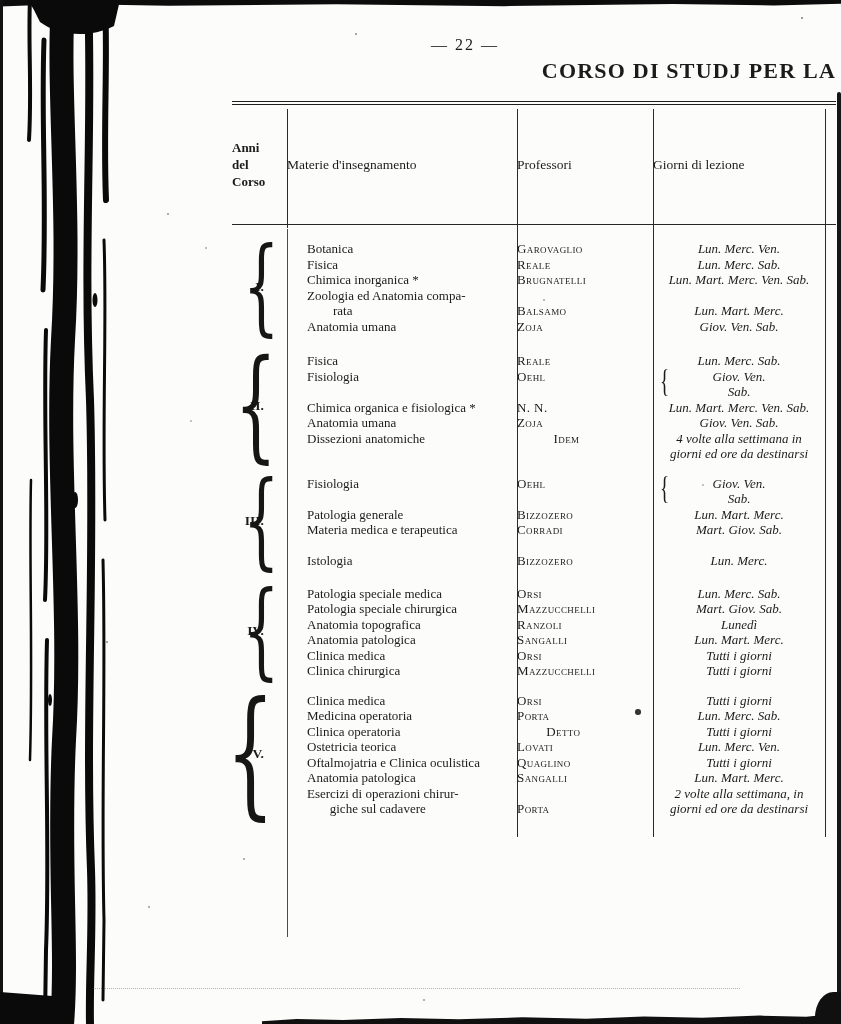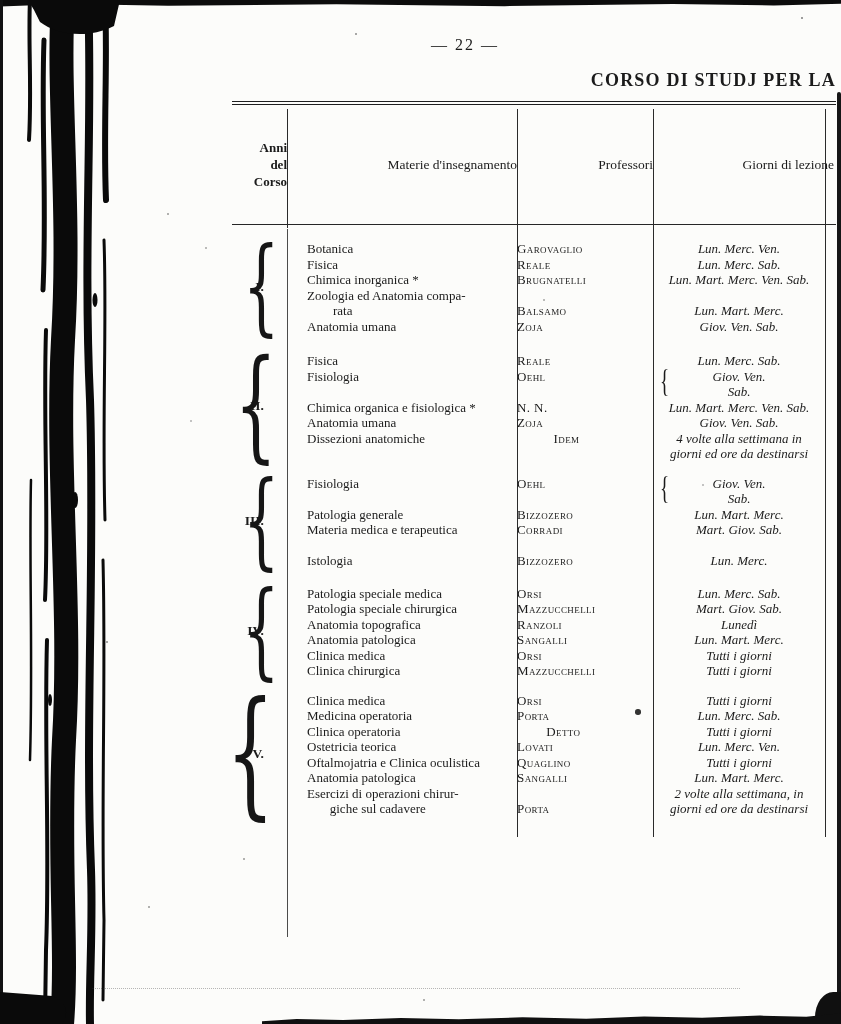--- a/index.html
+++ b/index.html
@@ -25,26 +25,26 @@
     box-shadow:355px 33px 0 0 rgba(0,0,0,.45), 801px 17px 0 0 rgba(0,0,0,.5),
       167px 213px 0 0 rgba(0,0,0,.4), 543px 299px 0 0 rgba(0,0,0,.35),
       637px 711px 0 2px rgba(0,0,0,.8), 243px 858px 0 0 rgba(0,0,0,.4),
       423px 999px 0 0 rgba(0,0,0,.4), 702px 484px 0 0 rgba(0,0,0,.3),
       106px 641px 0 0 rgba(0,0,0,.45), 148px 906px 0 0 rgba(0,0,0,.4),
       205px 247px 0 0 rgba(0,0,0,.35), 190px 420px 0 0 rgba(0,0,0,.3);}
 
   
   .page-number{position:absolute;top:36px;left:465px;transform:translateX(-50%);
     font-size:16px;letter-spacing:2px;white-space:pre;}
-  .course-title{position:absolute;top:70px;right:5px;font-weight:bold;font-size:18px;letter-spacing:1.2px;white-space:pre;}
+  .course-title{position:absolute;top:58px;right:5px;font-weight:bold;font-size:22px;letter-spacing:1.2px;white-space:pre;}
 
   
   .table{position:absolute;left:232px;top:101px;width:604px;border-top:4px double #1f1f1f;}
   .thead{display:flex;height:119px;border-bottom:1.4px solid #262626;}
-  .th{display:flex;flex-direction:column;justify-content:center;text-align:right;height:100%;box-sizing:border-box;font-size:13.5px;}
+  .th{display:flex;flex-direction:column;justify-content:center;text-align:left;height:100%;box-sizing:border-box;font-size:13.5px;}
   .th-anni{width:55px;font-weight:bold;font-size:13px;line-height:17px;}
   .th-mat{width:230px;}
   .th-prof{width:136px;font-family:Liberation Serif, serif;}
   .th-giorni{width:181px;}
   .vline{position:absolute;width:1.4px;background:#2a2a2a;}
   .v1{left:55px;top:4px;height:119px;}
   .v2{left:285px;top:4px;height:728px;}
   .v3{left:421px;top:4px;height:728px;}
   .v4{left:593px;top:4px;height:728px;}
   .body-divider{position:absolute;left:54.6px;top:124px;height:708px;width:1.2px;background:rgba(30,30,30,.8);}

